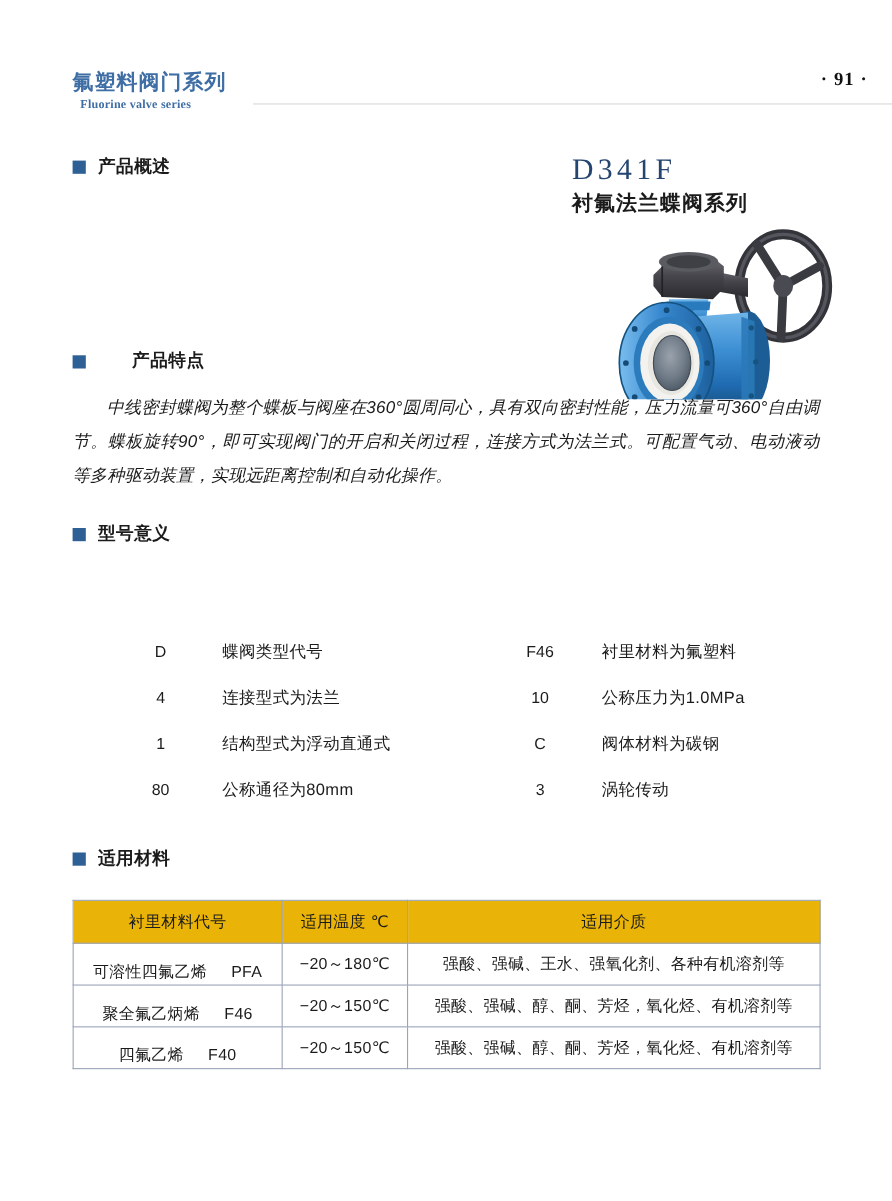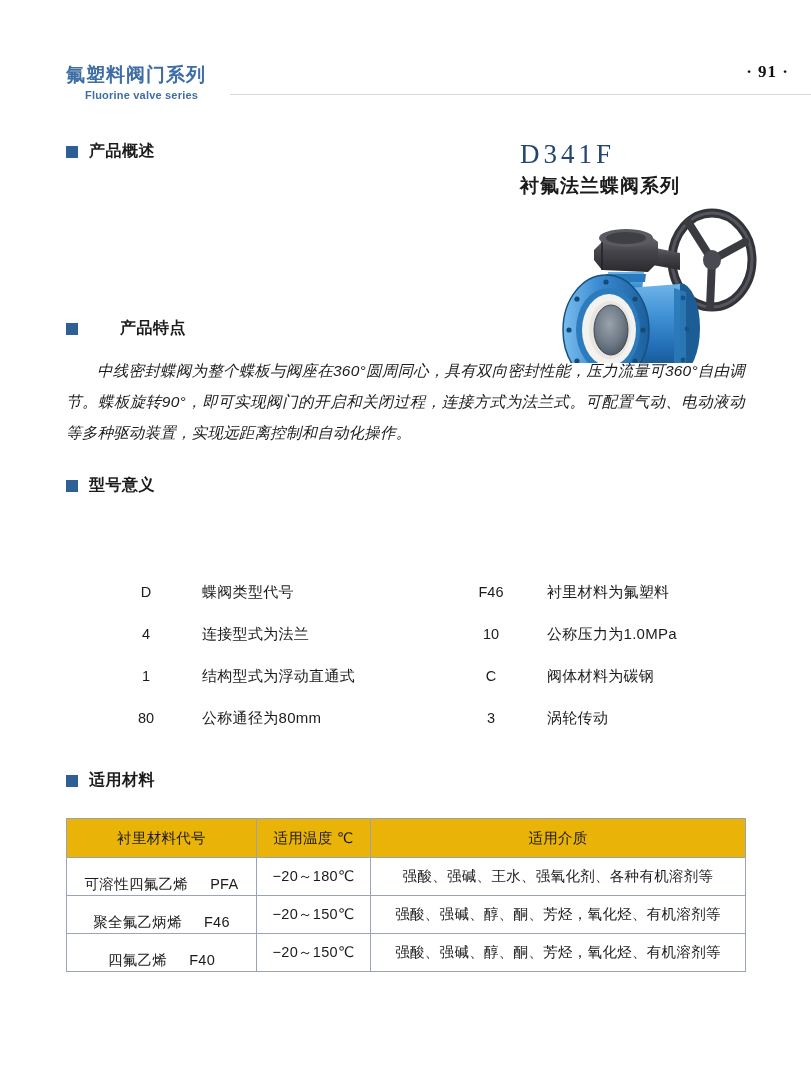--- a/index.html
+++ b/index.html
@@ -20,33 +20,34 @@
     inset: 0;
     background: #ffffff;
   }
 
   
   .header {
     position: absolute;
     left: 0; top: 62px;
     width: 752px;
     height: 48px;
+    font-family: Liberation Serif, serif;
   }
   .header-title {
     position: absolute;
     left: 66px; top: 0px;
     font-size: 19px;
     font-weight: 700;
     letter-spacing: 1px;
     color: #3f6ea5;
     white-space: nowrap;
   }
   .header-sub {
     position: absolute;
-    left: 85px; top: 27px;
+    left: 73px; top: 27px;
     font-size: 11px;
     font-weight: 700;
     letter-spacing: 0.2px;
     color: #3f6ea5;
     white-space: nowrap;
   }
   .header-rule {
     position: absolute;
     left: 230px; top: 94px;
     width: 581px;

